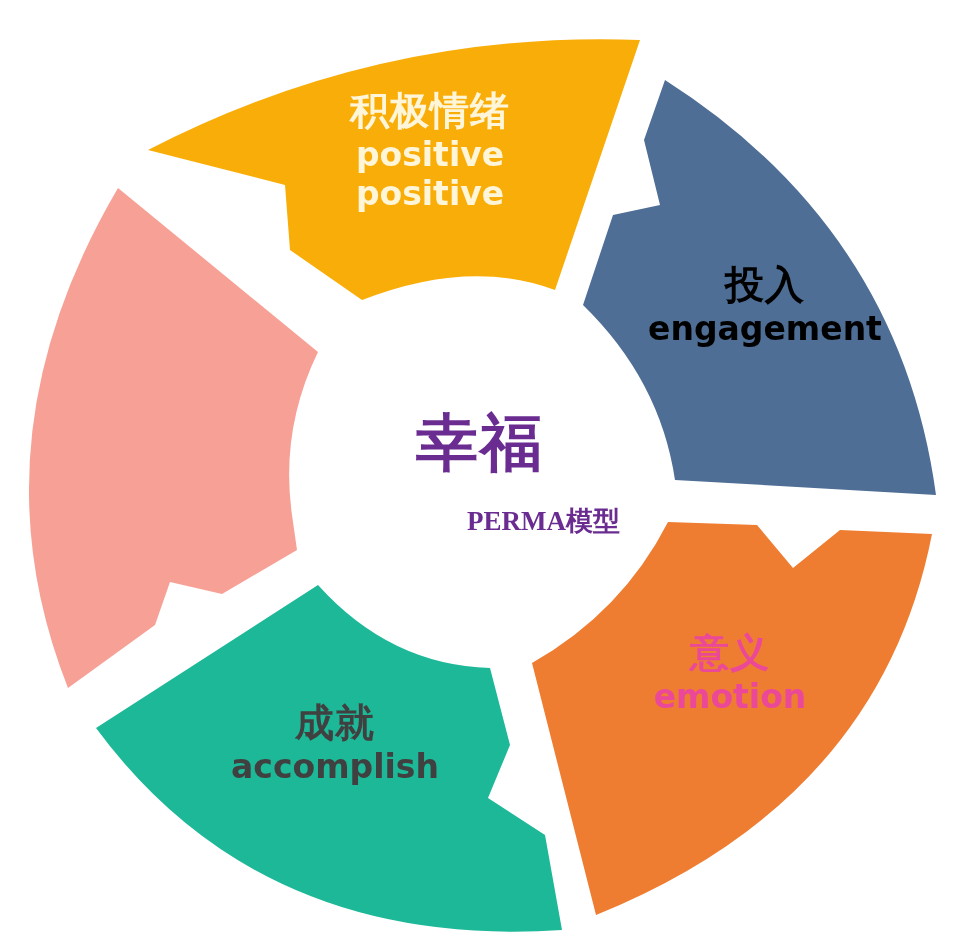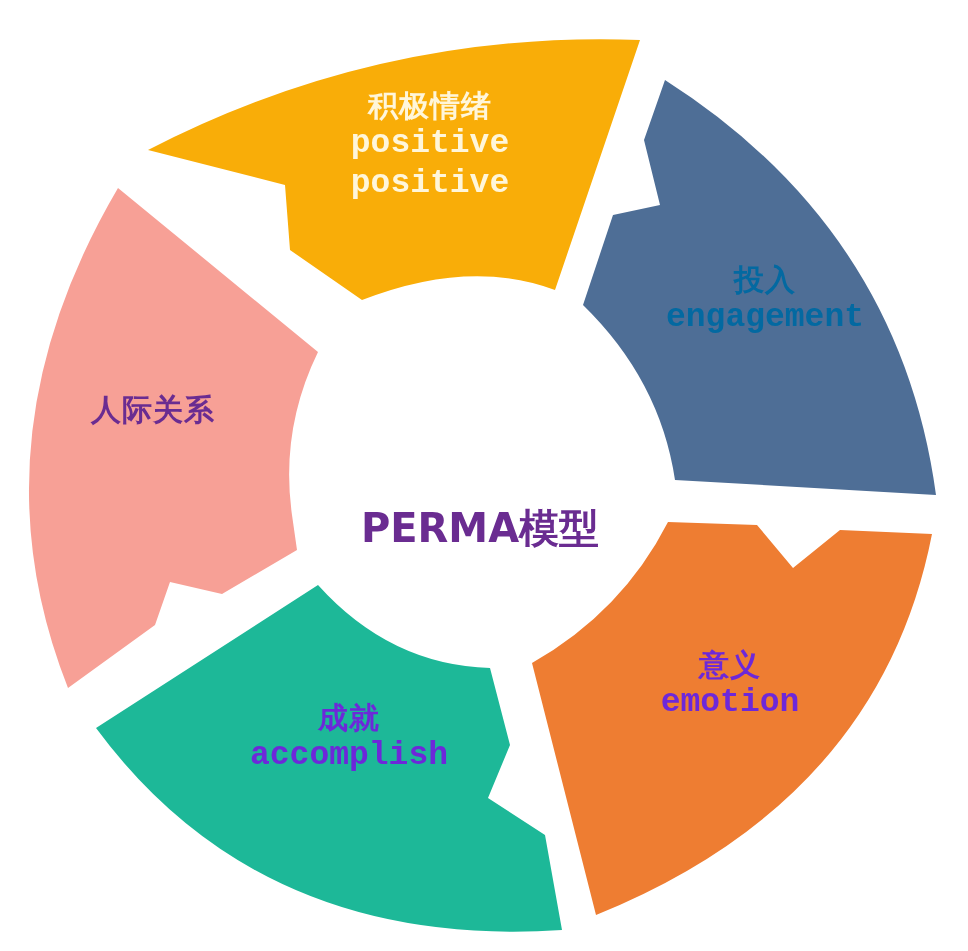--- a/index.html
+++ b/index.html
@@ -1,25 +1,25 @@
 <!DOCTYPE html>
 <html><head>
 <meta charset="utf-8">
 <style>
   html, body { margin:0; padding:0; background:#ffffff; }
   body { width:968px; height:951px; overflow:hidden; position:relative;
          font-family:"DejaVu Sans","Liberation Sans",sans-serif; }
   #stage { position:absolute; left:0; top:0; width:968px; height:951px; }
   .seg-label { position:absolute; text-align:center; font-weight:bold; line-height:1.2; }
-  .seg-label .zh { display:block; font-size:30px; letter-spacing:1px; }
-  .seg-label .en { display:block; font-size:33px;font-family:Liberation Mono, monospace; }
+  .seg-label .zh { display:block; font-size:39px; letter-spacing:1px; }
+  .seg-label .en { display:block; font-size:33px; }
   .center-title { position:absolute; left:360px; top:412px; width:240px; text-align:center;
                   font-weight:bold; font-size:62px; letter-spacing:2px; line-height:1; }
-  .center-sub { position:absolute; left:340px; top:508px; width:280px; text-align:center;
-                font-weight:bold; font-size:40px; line-height:1; }
+  .center-sub { position:absolute; left:340px; top:508px; width:280px; text-align:right;
+                font-weight:bold; font-size:27px; line-height:1;font-family:Liberation Serif, serif; }
 </style>
 </head>
 <body>
 
 <div id="stage">
   <svg width="968" height="951" viewBox="0 0 968 951">
 
     <path d="M148,150 Q380,30 640,40 L555,290 Q470,258 362,300 L290,250 L285,185 Z" fill="#F9AD08"></path>
 
     <path d="M665,80 Q900,230 936,495 L675,480 Q660,380 583,305 L613,215 L660,205 L644,140 Z" fill="#4E6E96"></path>
@@ -27,44 +27,44 @@
     <path d="M668,522 L757,525 L793,568 L840,530 L932,534 Q880,800 596,915 L532,663 Q622,612 668,522 Z" fill="#EE7D32"></path>
 
     <path d="M96,728 L318,585 Q390,665 490,668 L510,745 L488,798 L545,835 L562,930 Q260,950 96,728 Z" fill="#1DB898"></path>
 
     <path d="M118,188 L318,352 Q280,430 292,515 L297,550 L222,594 L170,582 L155,625 L68,688 Q-30,440 118,188 Z" fill="#F7A096"></path>
 
     <circle cx="480" cy="475" r="170" fill="#FFFFFF"></circle>
   </svg>
 
   
+  <div class="center-title" style="color: rgb(106, 44, 145);">幸福</div>
   <div class="center-sub" style="color: rgb(106, 44, 145);">PERMA模型</div>
 
   
   <div class="seg-label" style="left: 320px; top: 88px; width: 220px; color: rgb(255, 246, 218);">
     <span class="zh">积极情绪</span>
     <span class="en">positive</span>
     <span class="en">positive</span>
   </div>
 
   
-  <div class="seg-label" style="left: 630px; top: 262px; width: 270px; color: #0369a1;">
+  <div class="seg-label" style="left: 630px; top: 262px; width: 270px; color: #000000;">
     <span class="zh">投入</span>
     <span class="en">engagement</span>
   </div>
 
   
-  <div class="seg-label" style="left: 630px; top: 630px; width: 200px; color: #6d28d9; margin-top: 17px;">
+  <div class="seg-label" style="left: 630px; top: 630px; width: 200px; color: #ec4899;">
     <span class="zh">意义</span>
     <span class="en">emotion</span>
   </div>
 
   
-  <div class="seg-label" style="left: 224px; top: 700px; width: 250px; color: #6d28d9;">
+  <div class="seg-label" style="left: 210px; top: 700px; width: 250px; color: #404040;">
     <span class="zh">成就</span>
     <span class="en">accomplish</span>
   </div>
 
   
   <div class="seg-label" style="left: 18px; top: 392px; width: 270px; color: rgb(106, 44, 145);">
-    <span class="zh">人际关系</span>
   </div>
 </div>
 
 </body></html>

